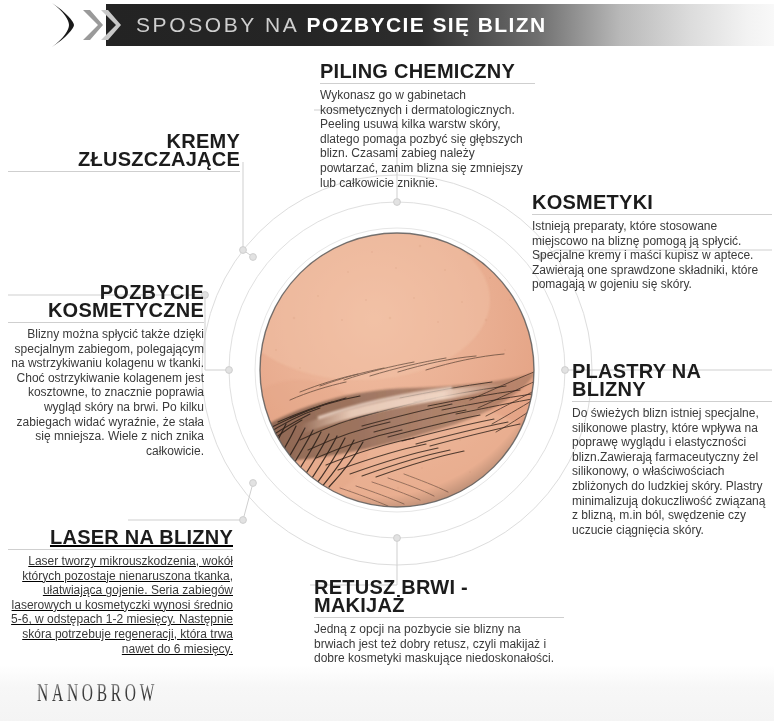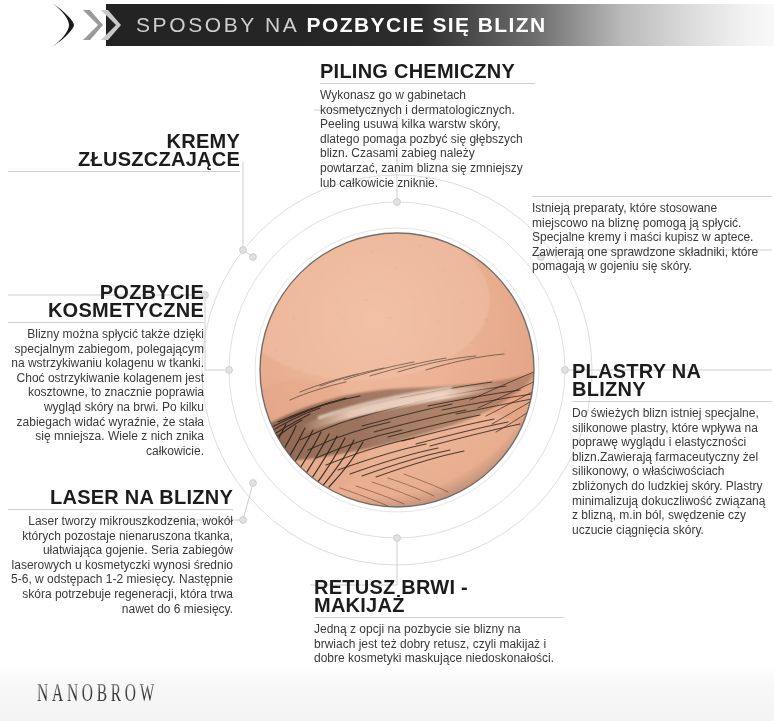--- a/index.html
+++ b/index.html
@@ -89,21 +89,21 @@
     line-height: 14.6px;
     color: #3a3a3a;
   }
   .align-right { text-align: right; }
   .align-left  { text-align: left; }
 
   
   #callout-piling     { left: 320px; top: 62px;  width: 215px; }
   #callout-kremy      { left: 8px;   top: 132px; width: 232px; }
   #callout-zabiegi    { left: 8px;   top: 283px; width: 196px; }
-  #callout-laser      { left: 8px;   top: 488px; width: 225px; }
+  #callout-laser      { left: 8px;   top: 528px; width: 225px; text-decoration: underline; }
   #callout-kosmetyki  { left: 532px; top: 193px; width: 240px; }
   #callout-plastry    { left: 572px; top: 362px; width: 200px; }
   #callout-retusz     { left: 296px; top: 578px; width: 250px; margin-left: 18px; }
 
   
   #footer {
     position: absolute;
     left: 0; bottom: 0;
     width: 774px; height: 56px;
     background: linear-gradient(to bottom, #ffffff 0%, #f7f7f7 40%, #f4f4f4 100%);
@@ -367,20 +367,21 @@
   <p>Blizny można spłycić także dzięki specjalnym zabiegom, polegającym na wstrzykiwaniu kolagenu w tkanki. Choć ostrzykiwanie kolagenem jest kosztowne, to znacznie poprawia wygląd skóry na brwi. Po kilku zabiegach widać wyraźnie, że stała się mniejsza. Wiele z nich znika całkowicie.</p>
 </div>
 
 <div class="callout align-right" id="callout-laser">
   <h3>LASER NA BLIZNY</h3>
   <div class="rule"></div>
   <p>Laser tworzy mikrouszkodzenia, wokół których pozostaje nienaruszona tkanka, ułatwiająca gojenie. Seria zabiegów laserowych u kosmetyczki wynosi średnio  5-6, w odstępach 1-2 miesięcy. Następnie skóra potrzebuje regeneracji, która trwa nawet do 6 miesięcy.</p>
 </div>
 
 <div class="callout align-left" id="callout-kosmetyki">
+  <h3>KOSMETYKI</h3>
   <div class="rule"></div>
   <p>Istnieją preparaty, które stosowane miejscowo na bliznę pomogą ją spłycić. Specjalne kremy i maści kupisz w aptece. Zawierają one sprawdzone składniki, które pomagają w gojeniu się skóry.</p>
 </div>
 
 <div class="callout align-left" id="callout-plastry">
   <h3>PLASTRY NA BLIZNY</h3>
   <div class="rule"></div>
   <p>Do świeżych blizn istniej specjalne, silikonowe plastry, które wpływa na poprawę wyglądu i elastyczności blizn.Zawierają farmaceutyczny żel silikonowy, o właściwościach zbliżonych do ludzkiej skóry. Plastry  minimalizują dokuczliwość związaną z blizną, m.in ból, swędzenie czy uczucie ciągnięcia skóry.</p>
 </div>
 

